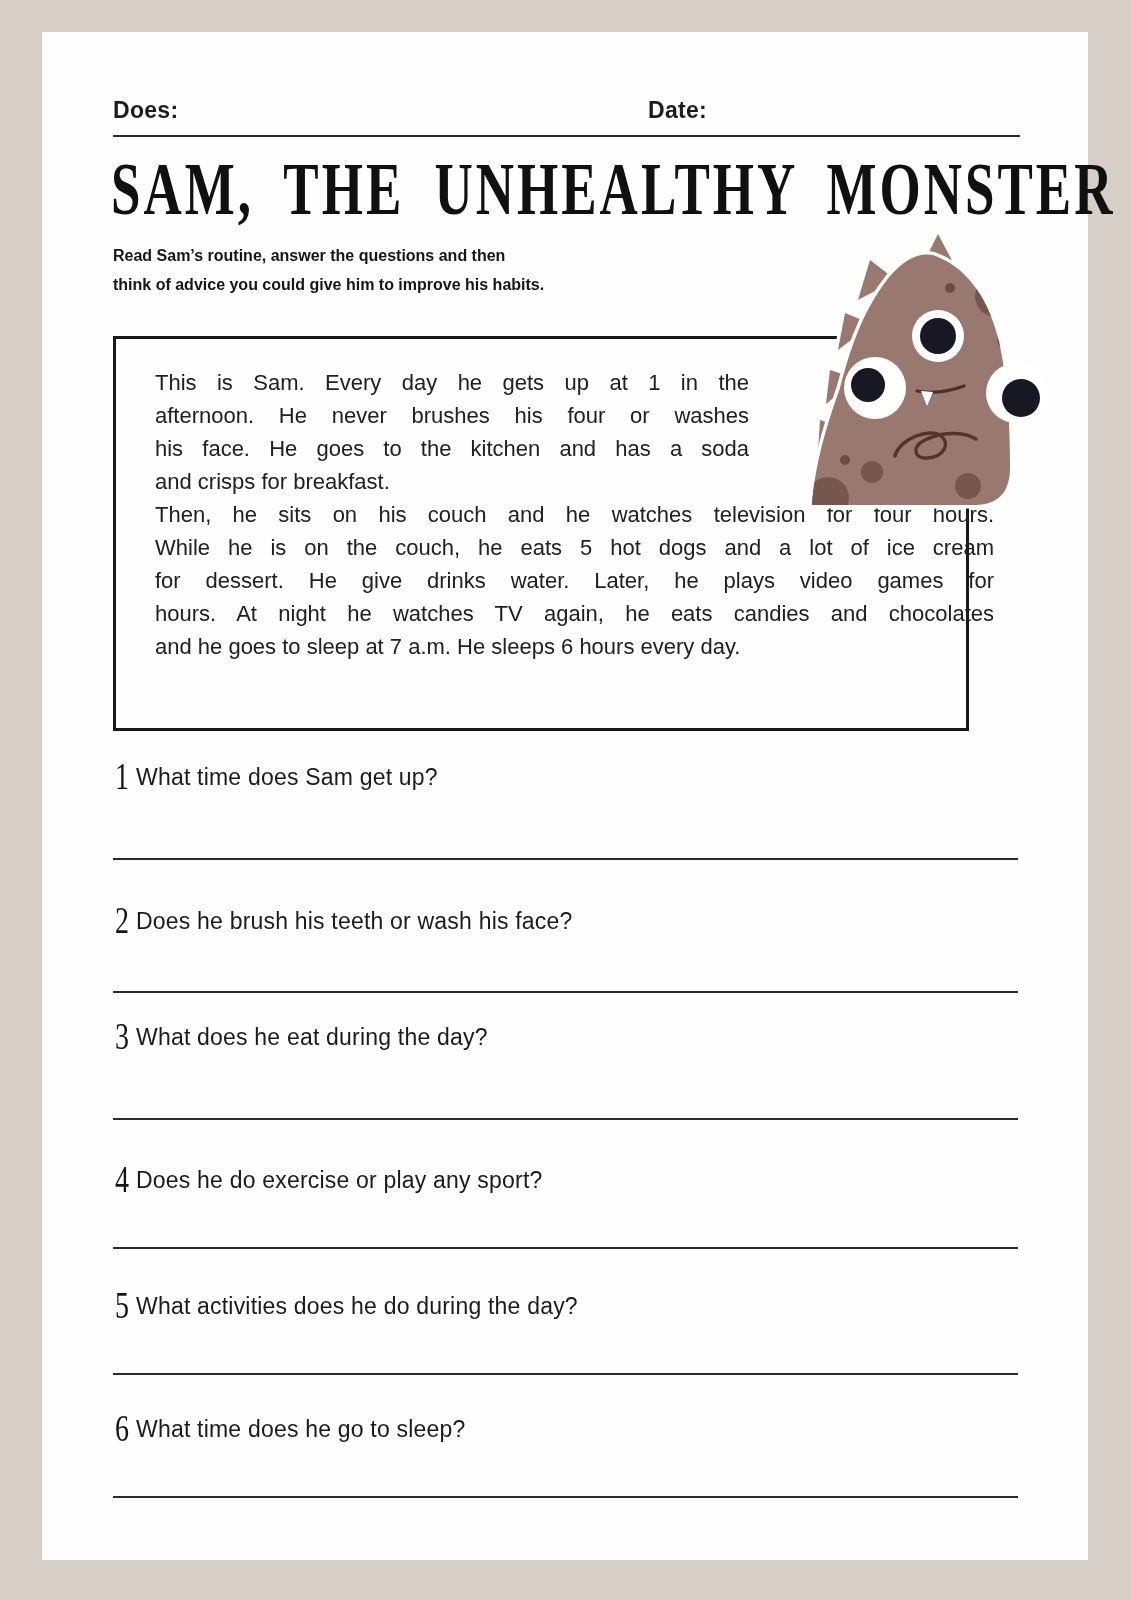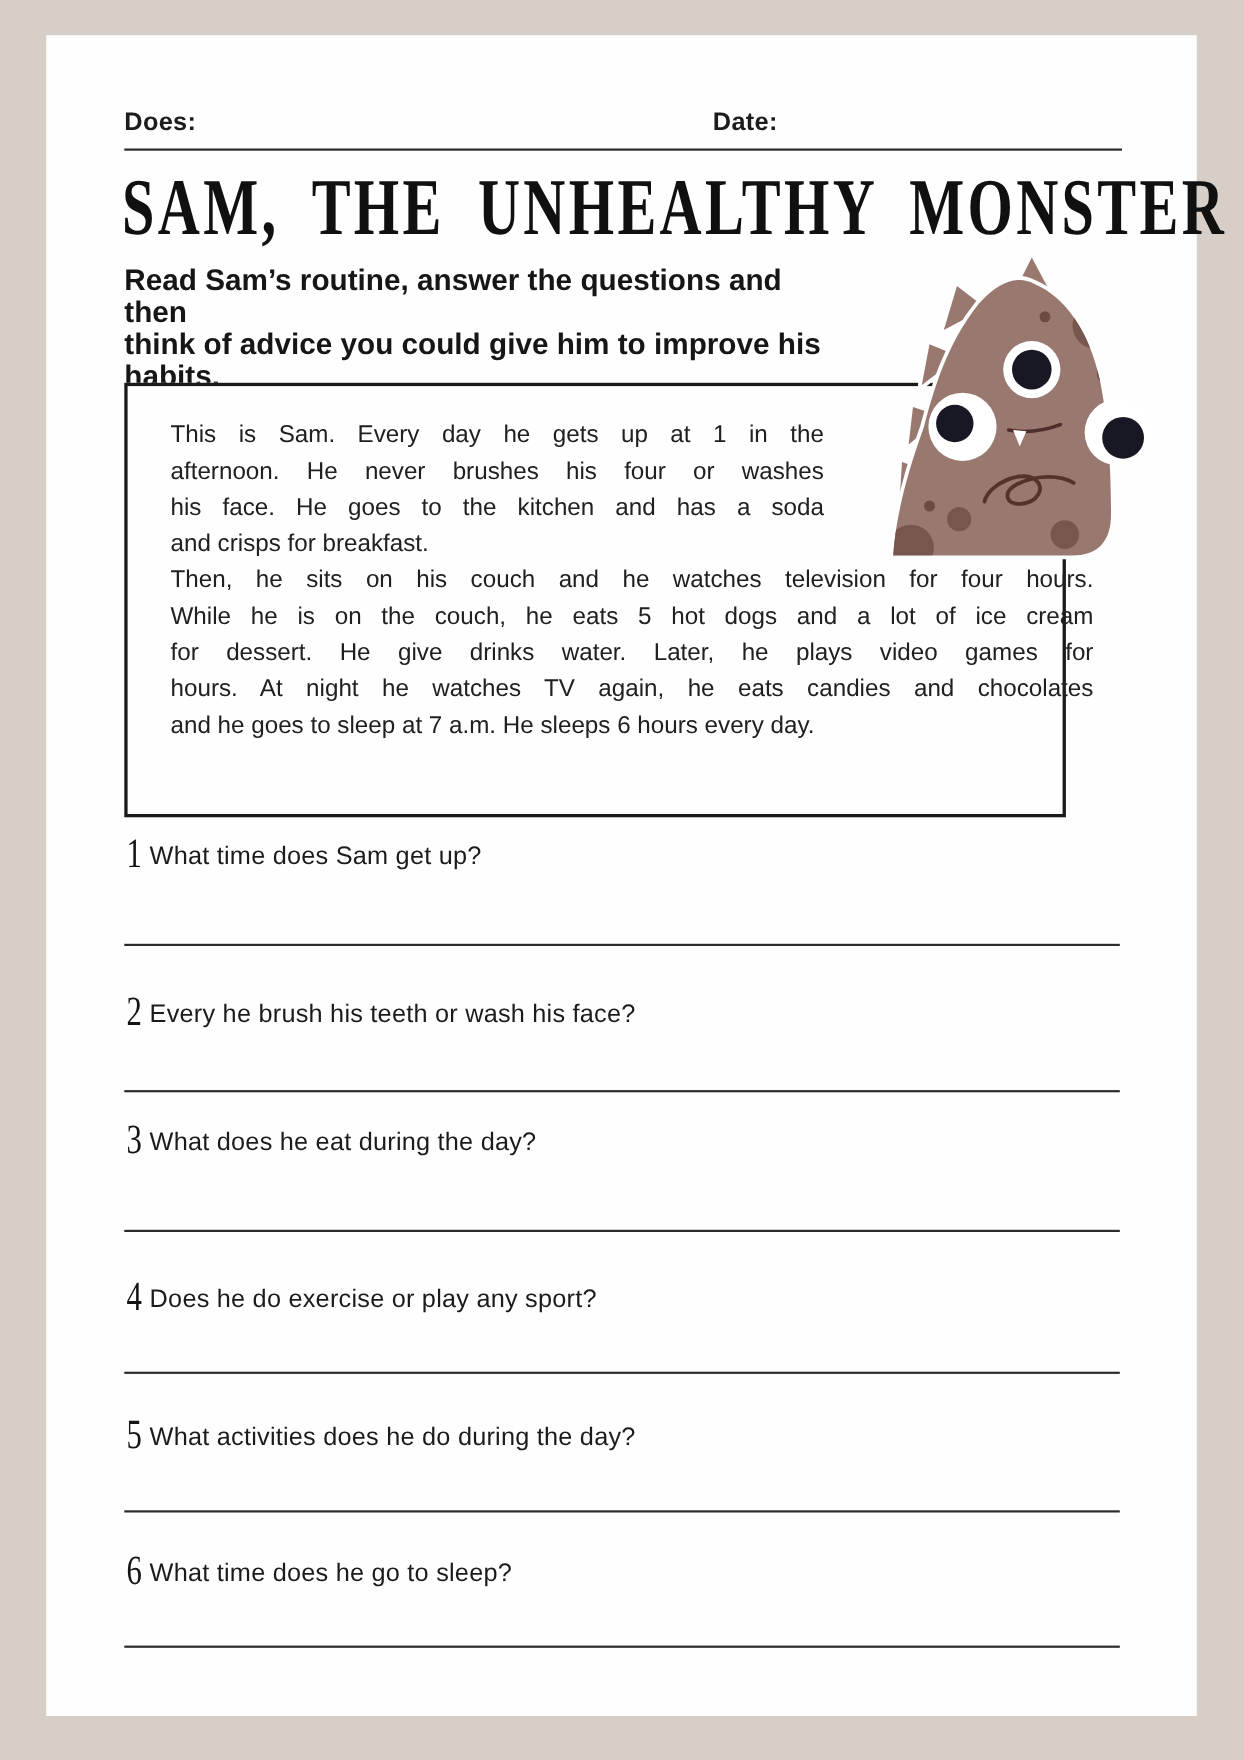--- a/index.html
+++ b/index.html
@@ -37,27 +37,27 @@
     letter-spacing:3px; word-spacing:14px;
     color:#101010;
     transform:scale(1.0,1.38);
     transform-origin:0 0;
     white-space:nowrap;
   }
   
   .instructions {
     position:absolute; left:71px; top:209px;
     width:640px;
-    font-size:27px; font-weight:700;
+    font-size:16px; font-weight:700;
     line-height:29px; color:#161616;
     white-space:pre-line;
   }
   
   .passage-box {
-    position:absolute; left:71px; top:316px;
+    position:absolute; left:71px; top:304px;
     width:856px; height:395px;
     border:3px solid #1a1a1a;
     background:#fefefe;
     padding:27px 10px 0 39px;
     z-index:1;
   }
   .para { display:block; }
   .para.p1 { width:594px; }
   .para.p2 { width:839px; }
   .pline {
@@ -171,21 +171,21 @@
   </svg>
 
   <div class="question q1">
     <span class="q-num">1</span>
     <span class="q-text">What time does Sam get up?</span>
   </div>
   <div class="answer-line a1"></div>
 
   <div class="question q2">
     <span class="q-num">2</span>
-    <span class="q-text">Every he brush his teeth or wash his face?</span>
+    <span class="q-text">Does he brush his teeth or wash his face?</span>
   </div>
   <div class="answer-line a2"></div>
 
   <div class="question q3">
     <span class="q-num">3</span>
     <span class="q-text">What does he eat during the day?</span>
   </div>
   <div class="answer-line a3"></div>
 
   <div class="question q4">

